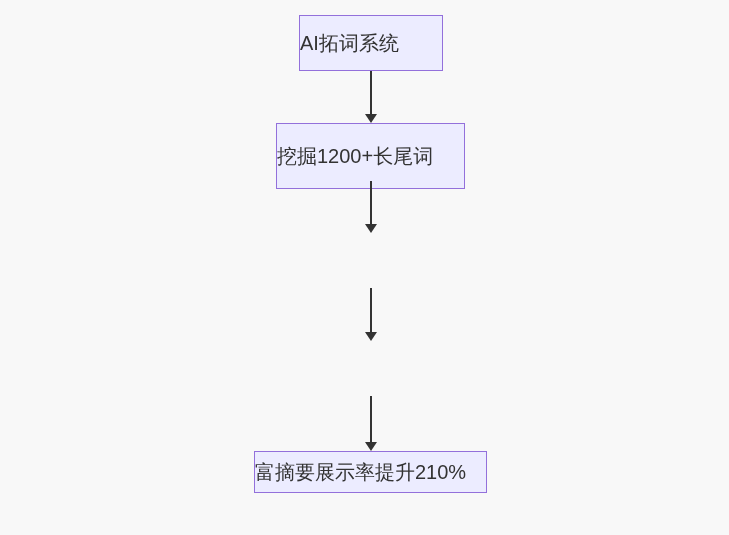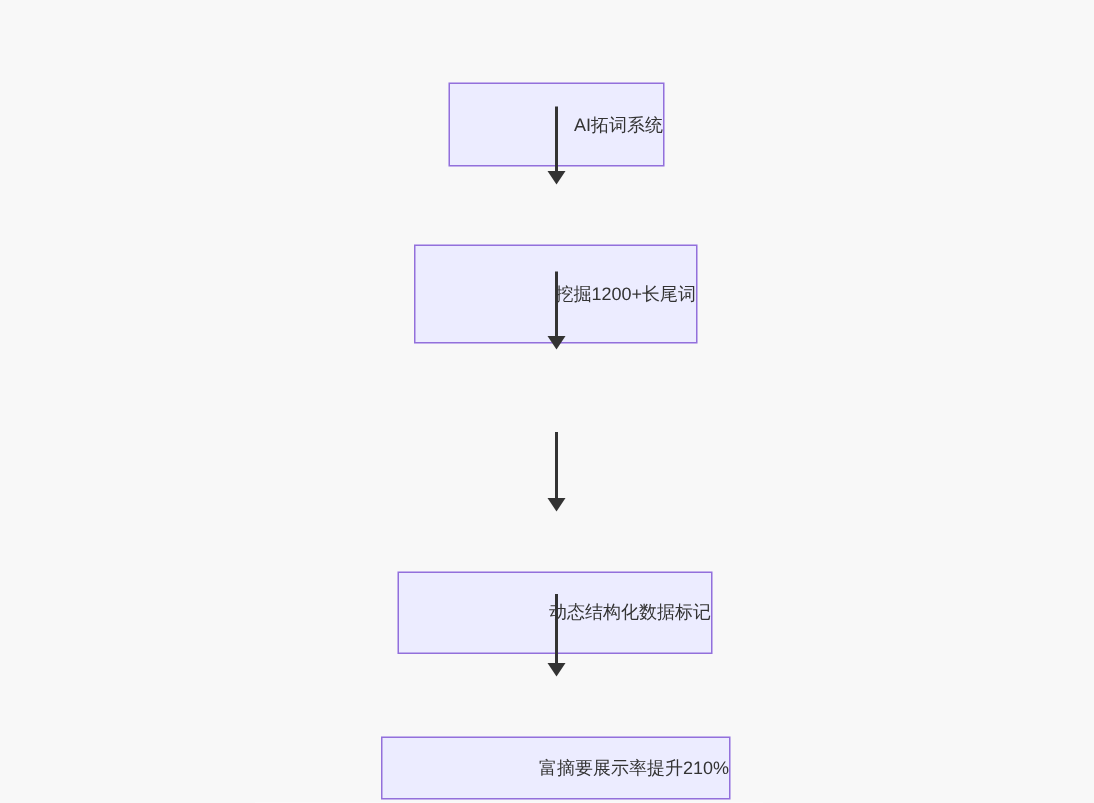--- a/index.html
+++ b/index.html
@@ -15,27 +15,26 @@
     height: 535px;
     background: var(--background, #f8f8f8);
     overflow: hidden;
   }
   .node {
     position: absolute;
     box-sizing: border-box;
     background: var(--node-fill, #ECECFF);
     border: 1px solid var(--node-border, #9370DB);
     color: var(--text, #333333);
-    font-size: 12px;
+    font-size: 20px;
     display: flex;
     align-items: center;
-    justify-content: flex-end;
+    justify-content: flex-start;
     text-align: center;
     white-space: nowrap;
-    margin-top: 40px;
   }
   .node-1 { left: 299px; top: 15px;  width: 144px; height: 56px; }
   .node-2 { left: 276px; top: 123px; width: 189px; height: 66px; }
   .node-3 { left: 259px; top: 233px; width: 223px; height: 55px; }
   .node-4 { left: 265px; top: 341px; width: 210px; height: 55px; }
   .node-5 { left: 254px; top: 451px; width: 233px; height: 42px; }
 
   .edge {
     position: absolute;
     left: 364px;
@@ -83,23 +82,20 @@
     <div class="shaft"></div>
     <div class="head"></div>
   </div>
 
 
   <div class="edge edge-3">
     <div class="shaft"></div>
     <div class="head"></div>
   </div>
 
-  <div class="node node-4">
-    <span>动态结构化数据标记</span>
-  </div>
 
   <div class="edge edge-4">
     <div class="shaft"></div>
     <div class="head"></div>
   </div>
 
   <div class="node node-5">
     <span>富摘要展示率提升210%</span>
   </div>
 

